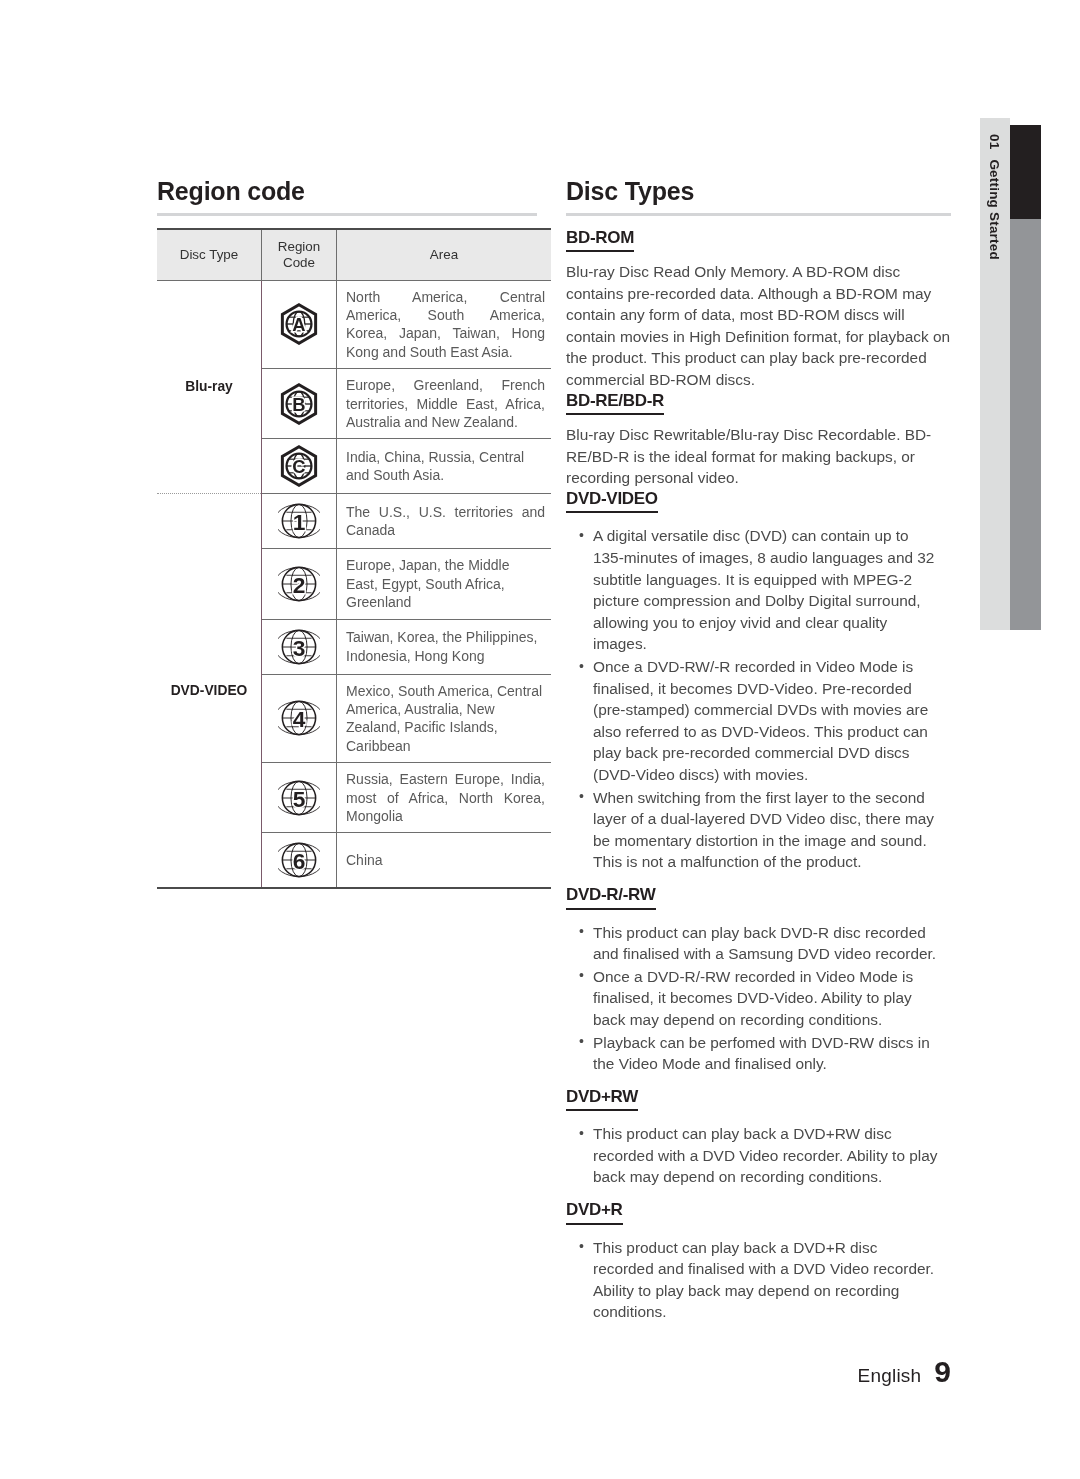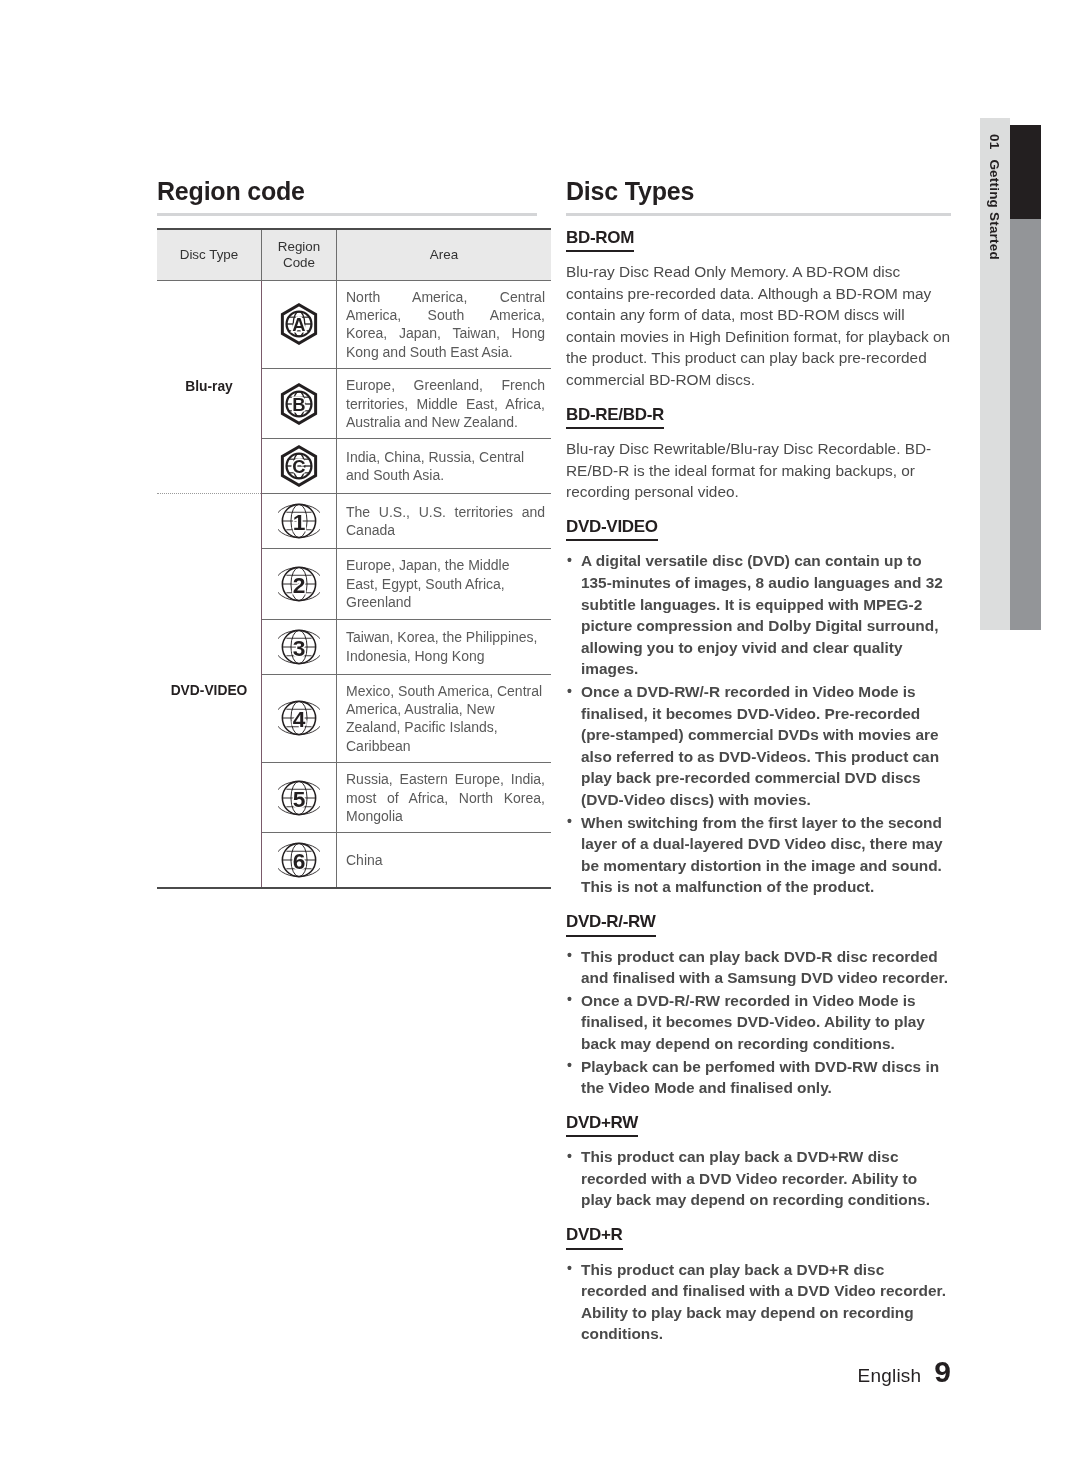--- a/index.html
+++ b/index.html
@@ -105,36 +105,35 @@
     display: inline-block;
     font-size: 17px;
     font-weight: bold;
     color: #231f20;
     letter-spacing: -0.3px;
     margin: 0;
     padding-bottom: 3px;
     border-bottom: 2.5px solid #231f20;
     line-height: 1.15;
   }
-  .sub-wrap { margin-top: 14px; margin-bottom: 9px; }
+  .sub-wrap { margin-bottom: 9px; }
   .sub-wrap.first { margin-top: 4px; }
 
   
   .para {
     font-size: 15.4px;
     line-height: 21.6px;
     color: #4a4a4a;
     margin: 0 0 0 0;
   }
 
   ul.bullets {
     list-style: none;
-    margin: 0;
+    margin: 12px;
     padding: 0;
-    font-weight: bold;
   }
   ul.bullets li {
     position: relative;
     padding-left: 15px;
     font-size: 15.4px;
     line-height: 21.6px;
     color: #4a4a4a;
     margin-bottom: 1px;
   }
   ul.bullets li:before {

